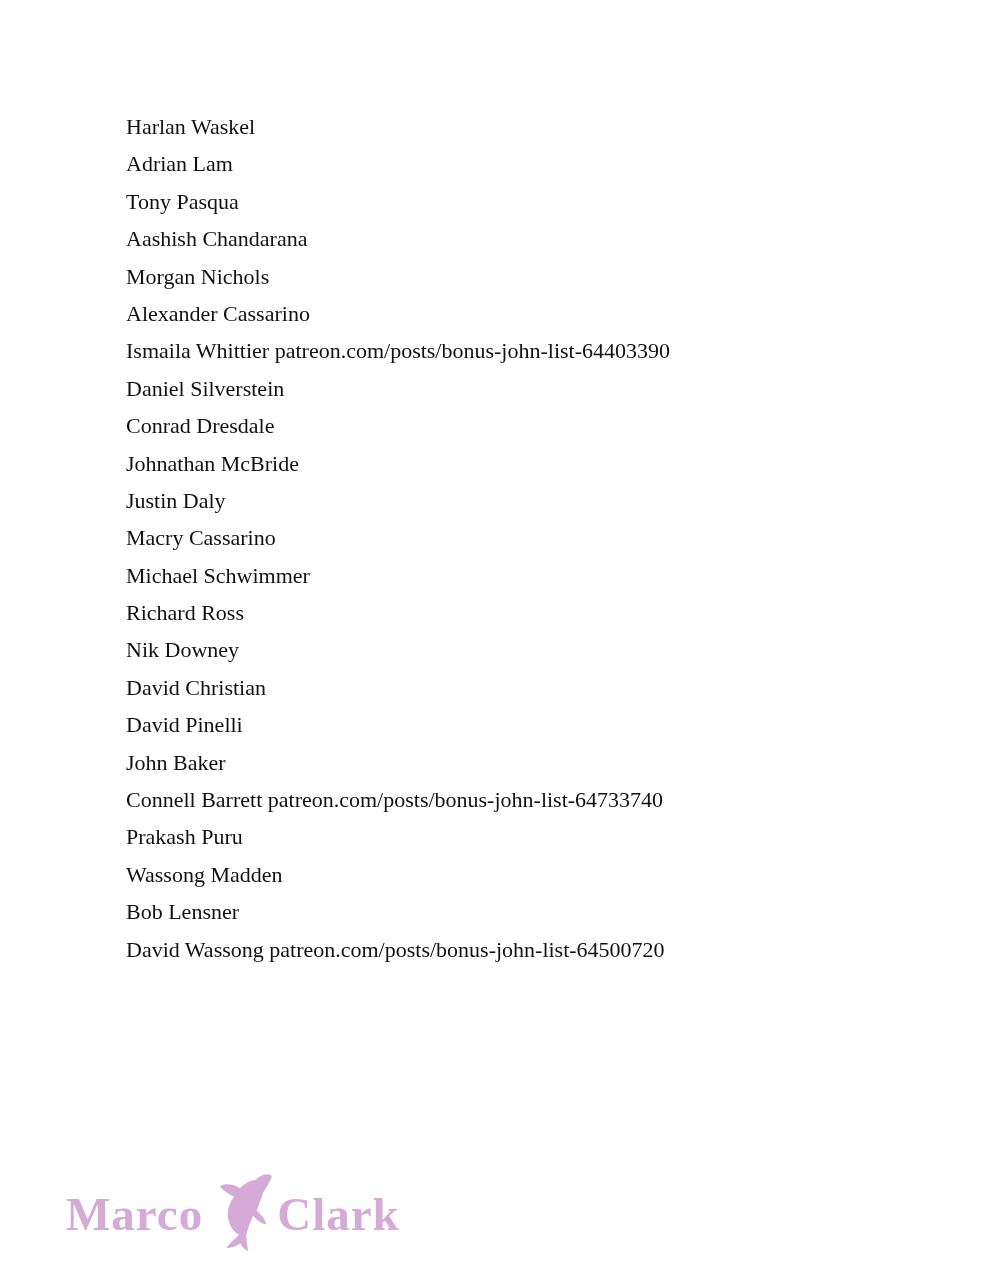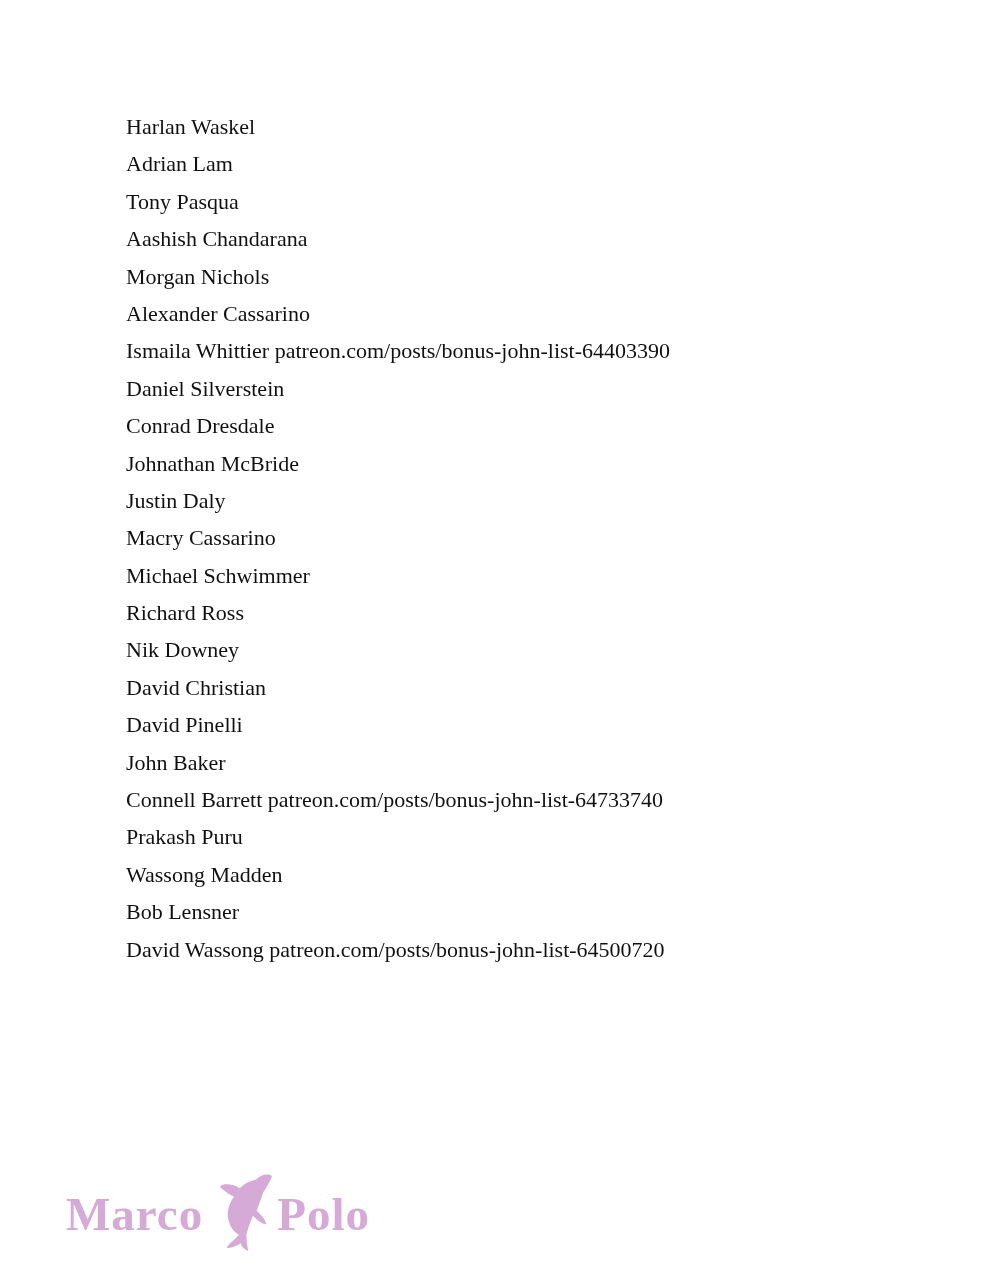--- a/index.html
+++ b/index.html
@@ -97,16 +97,16 @@
         C22 70 16 74 12 80
         C17 80 23 78 27 75
         C28 79 31 82 35 83
         C34 77 33 71 33 66
         C35 59 37 52 40 46
         C44 50 49 55 54 55
         C53 50 49 45 44 41
         C46 34 49 27 51 21
         C54 16 58 10 60 4 Z"></path>
     </svg>
-    <span class="logo-word">Polo</span>
+    <span class="logo-word">Clark</span>
   </div>
 
 </div>
 
 </body></html>

